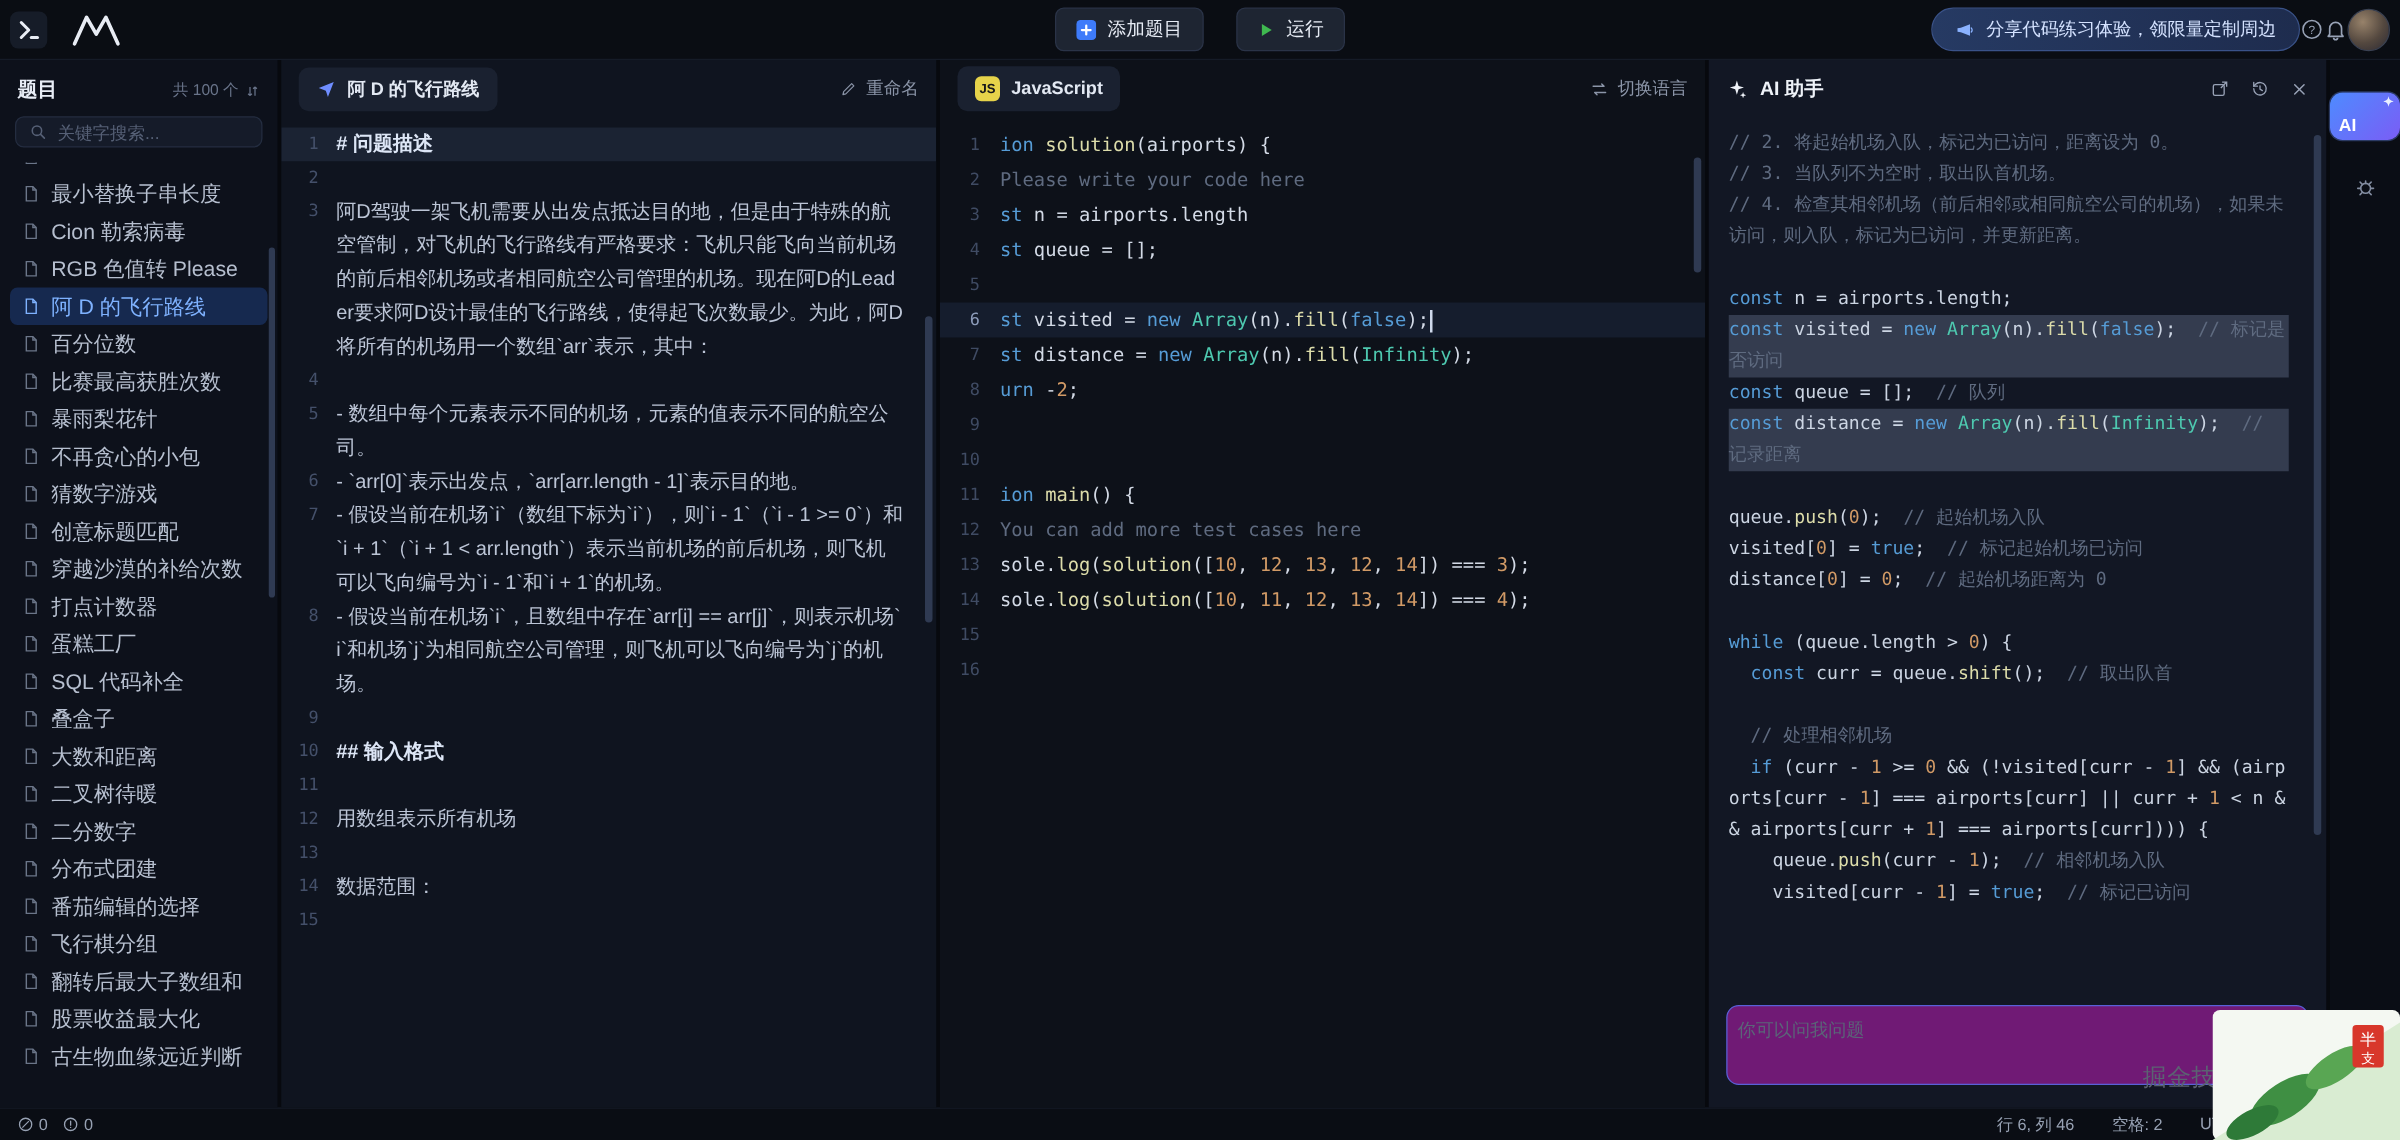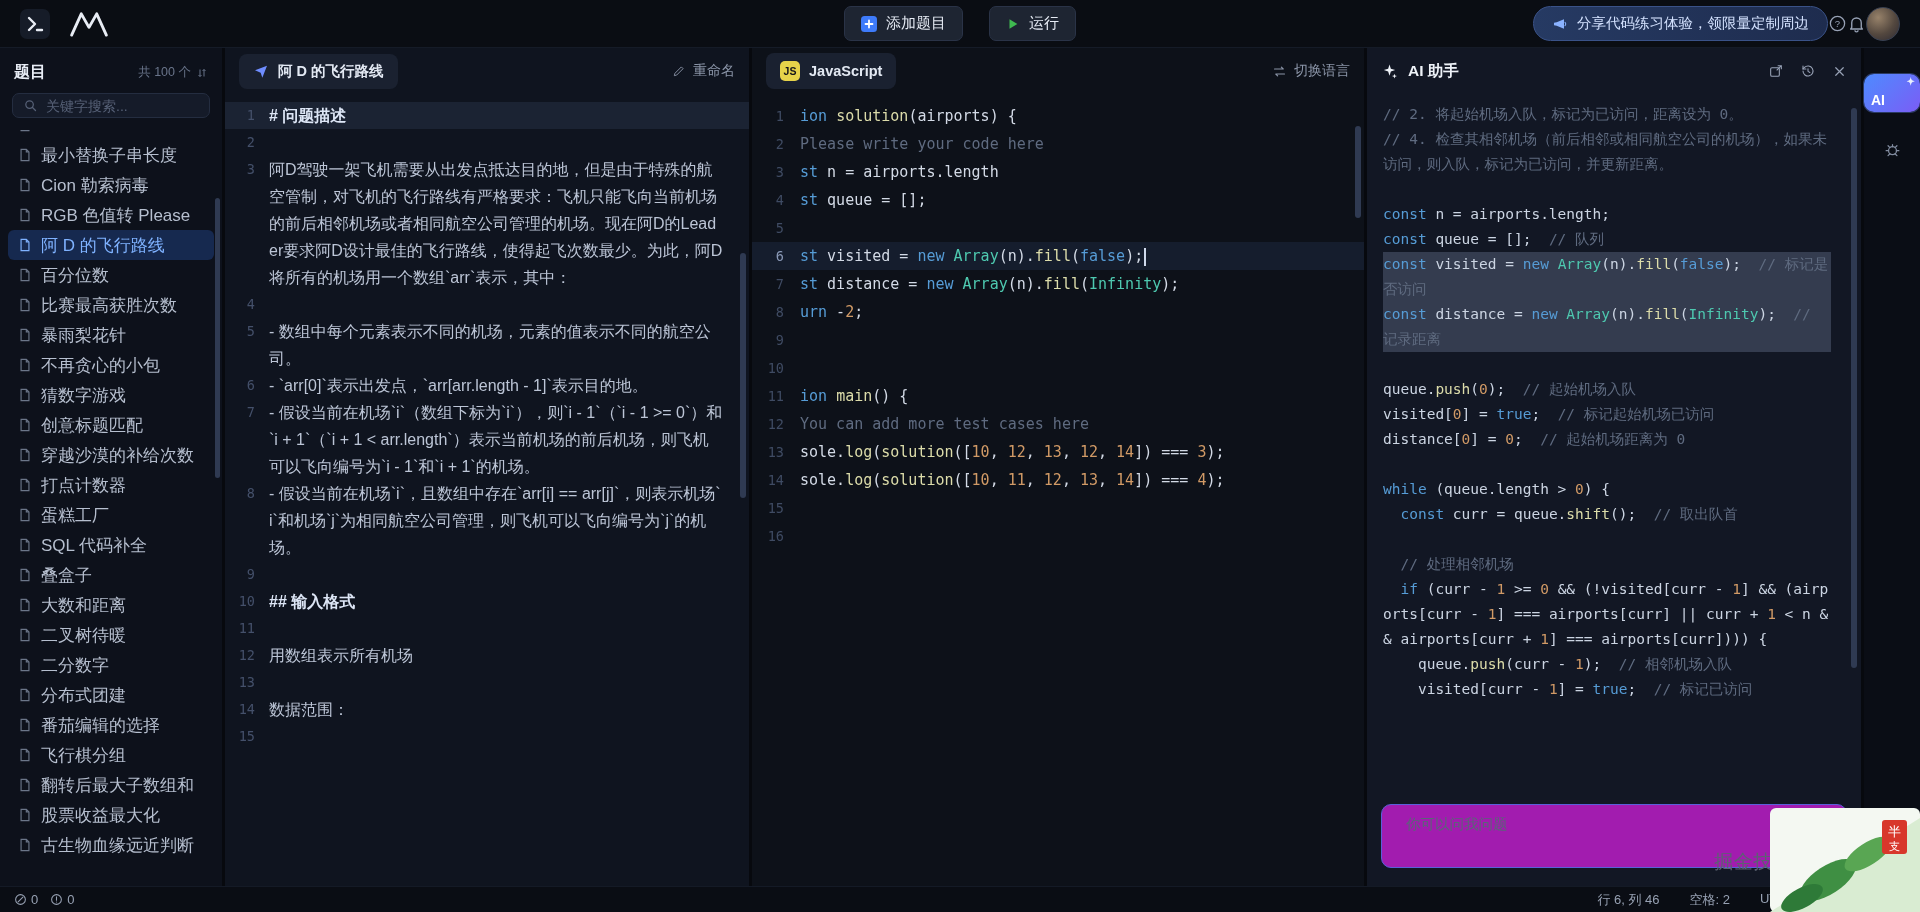--- a/index.html
+++ b/index.html
@@ -2,21 +2,21 @@
 <html><head>
 <meta charset="utf-8">
 <style>
   *{margin:0;padding:0;box-sizing:border-box;}
   html,body{width:1920px;height:912px;overflow:hidden;background:#07090e;
     font-family:"Liberation Sans",sans-serif;}
   .app{width:1920px;height:912px;display:flex;flex-direction:column;color:#d7dee9;position:relative;}
 
   
   .topbar{flex:0 0 48px;background:#0a0d13;border-bottom:1px solid #151b27;
-    display:flex;align-items:center;padding:0 20px;position:relative;z-index:5;}
+    display:flex;align-items:center;padding:0 8px;position:relative;z-index:5;}
   .logo-group{display:flex;align-items:center;gap:18px;}
   .logo-chip{display:flex;align-items:center;cursor:pointer;}
   .center-actions{position:absolute;left:50%;transform:translateX(-50%);display:flex;gap:26px;}
   .btn{display:flex;align-items:center;gap:9px;background:#1e2532;border:1px solid #2a3347;
     border-radius:7px;padding:7px 16px;font-size:15px;color:#e6ebf4;cursor:pointer;white-space:nowrap;}
   .right-cluster{margin-left:auto;display:flex;align-items:center;}
   .promo{display:flex;align-items:center;gap:9px;background:linear-gradient(90deg,#263a63,#1e2c4e);
     border:1px solid #3a5288;border-radius:999px;padding:7px 18px;font-size:14.5px;color:#d4e2ff;cursor:pointer;white-space:nowrap;}
   .promo .ic{color:#8ab2ff;display:flex;}
   .icon-btn{color:#98a2b6;display:flex;cursor:pointer;}
@@ -83,21 +83,21 @@
 
   
   .ai-panel{flex:1;background:#121724;justify-content:space-between;}
   .ai-title{font-size:15.5px;font-weight:700;color:#eef2f8;}
   .ai-head-icons{margin-left:auto;display:flex;align-items:center;gap:16px;color:#97a1b4;}
   .ai-area{flex:1;overflow:hidden;padding:8px 30px 0 16px;font-family:"DejaVu Sans Mono",monospace;
     font-size:14.5px;line-height:25px;color:#ccd5e3;}
   .ai-line{white-space:pre-wrap;word-break:break-all;min-height:25px;}
   .ai-line.sel{background:rgba(124,140,170,.32);}
   .ai-input{flex:0 0 64px;margin:12px 14px 18px;border:1.5px solid #5a60d8;border-radius:10px;
-    background:#a21caf;padding:10px 24px;color:#cfd7e6;font-size:14.5px;resize:none;outline:none;
+    background:#701a75;padding:10px 8px;color:#cfd7e6;font-size:14.5px;resize:none;outline:none;
     font-family:"Liberation Sans",sans-serif;}
   .ai-input::placeholder{color:#5a6578;}
 
   
   .right-strip{flex:0 0 52px;background:#0a0d15;display:flex;flex-direction:column;align-items:center;
     padding-top:26px;gap:28px;}
   .ai-badge{width:56px;height:38px;border-radius:10px;background:linear-gradient(135deg,#4e8bff,#7a5df5);
     color:#fff;font-weight:700;font-size:14px;display:flex;align-items:flex-end;justify-content:flex-start;
     padding:4px 0 4px 7px;cursor:pointer;box-shadow:0 0 0 1px #2b3a63;position:relative;}
   .ai-badge::after{content:"✦";position:absolute;top:2px;right:5px;font-size:10px;color:#eaf0ff;}
@@ -638,25 +638,26 @@
           </span>
           <span class="icon-btn">
             <svg width="15" height="15" viewBox="0 0 24 24" stroke="currentColor" stroke-width="1.9" stroke-linecap="round">
                 <path d="M6 6l12 12M18 6L6 18"></path>
               </svg>
           </span>
         </div>
       </div>
       <div class="ai-area">
           <div class="ai-line"><span class="tk-c">// 2. 将起始机场入队，标记为已访问，距离设为 0。</span></div>
+          <div class="ai-line"><span class="tk-c">// 3. 当队列不为空时，取出队首机场。</span></div>
           <div class="ai-line"><span class="tk-c">// 4. 检查其相邻机场（前后相邻或相同航空公司的机场），如果未访问，则入队，标记为已访问，并更新距离。</span></div>
           <div class="ai-line">&nbsp;</div>
           <div class="ai-line"><span class="tk-k">const</span> n = airports.length;</div>
+          <div class="ai-line sel"><span class="tk-k">const</span> visited = <span class="tk-k">new</span> <span class="tk-a">Array</span>(n).<span class="tk-f">fill</span>(<span class="tk-k">false</span>);  <span class="tk-c">// 标记是否访问</span></div>
           <div class="ai-line"><span class="tk-k">const</span> queue = [];  <span class="tk-c">// 队列</span></div>
-          <div class="ai-line sel"><span class="tk-k">const</span> visited = <span class="tk-k">new</span> <span class="tk-a">Array</span>(n).<span class="tk-f">fill</span>(<span class="tk-k">false</span>);  <span class="tk-c">// 标记是否访问</span></div>
           <div class="ai-line sel"><span class="tk-k">const</span> distance = <span class="tk-k">new</span> <span class="tk-a">Array</span>(n).<span class="tk-f">fill</span>(<span class="tk-a">Infinity</span>);  <span class="tk-c">// 记录距离</span></div>
           <div class="ai-line">&nbsp;</div>
           <div class="ai-line">queue.<span class="tk-f">push</span>(<span class="tk-n">0</span>);  <span class="tk-c">// 起始机场入队</span></div>
           <div class="ai-line">visited[<span class="tk-n">0</span>] = <span class="tk-k">true</span>;  <span class="tk-c">// 标记起始机场已访问</span></div>
           <div class="ai-line">distance[<span class="tk-n">0</span>] = <span class="tk-n">0</span>;  <span class="tk-c">// 起始机场距离为 0</span></div>
           <div class="ai-line">&nbsp;</div>
           <div class="ai-line"><span class="tk-k">while</span> (queue.length &gt; <span class="tk-n">0</span>) {</div>
           <div class="ai-line">  <span class="tk-k">const</span> curr = queue.<span class="tk-f">shift</span>();  <span class="tk-c">// 取出队首</span></div>
           <div class="ai-line">&nbsp;</div>
           <div class="ai-line">  <span class="tk-c">// 处理相邻机场</span></div>

